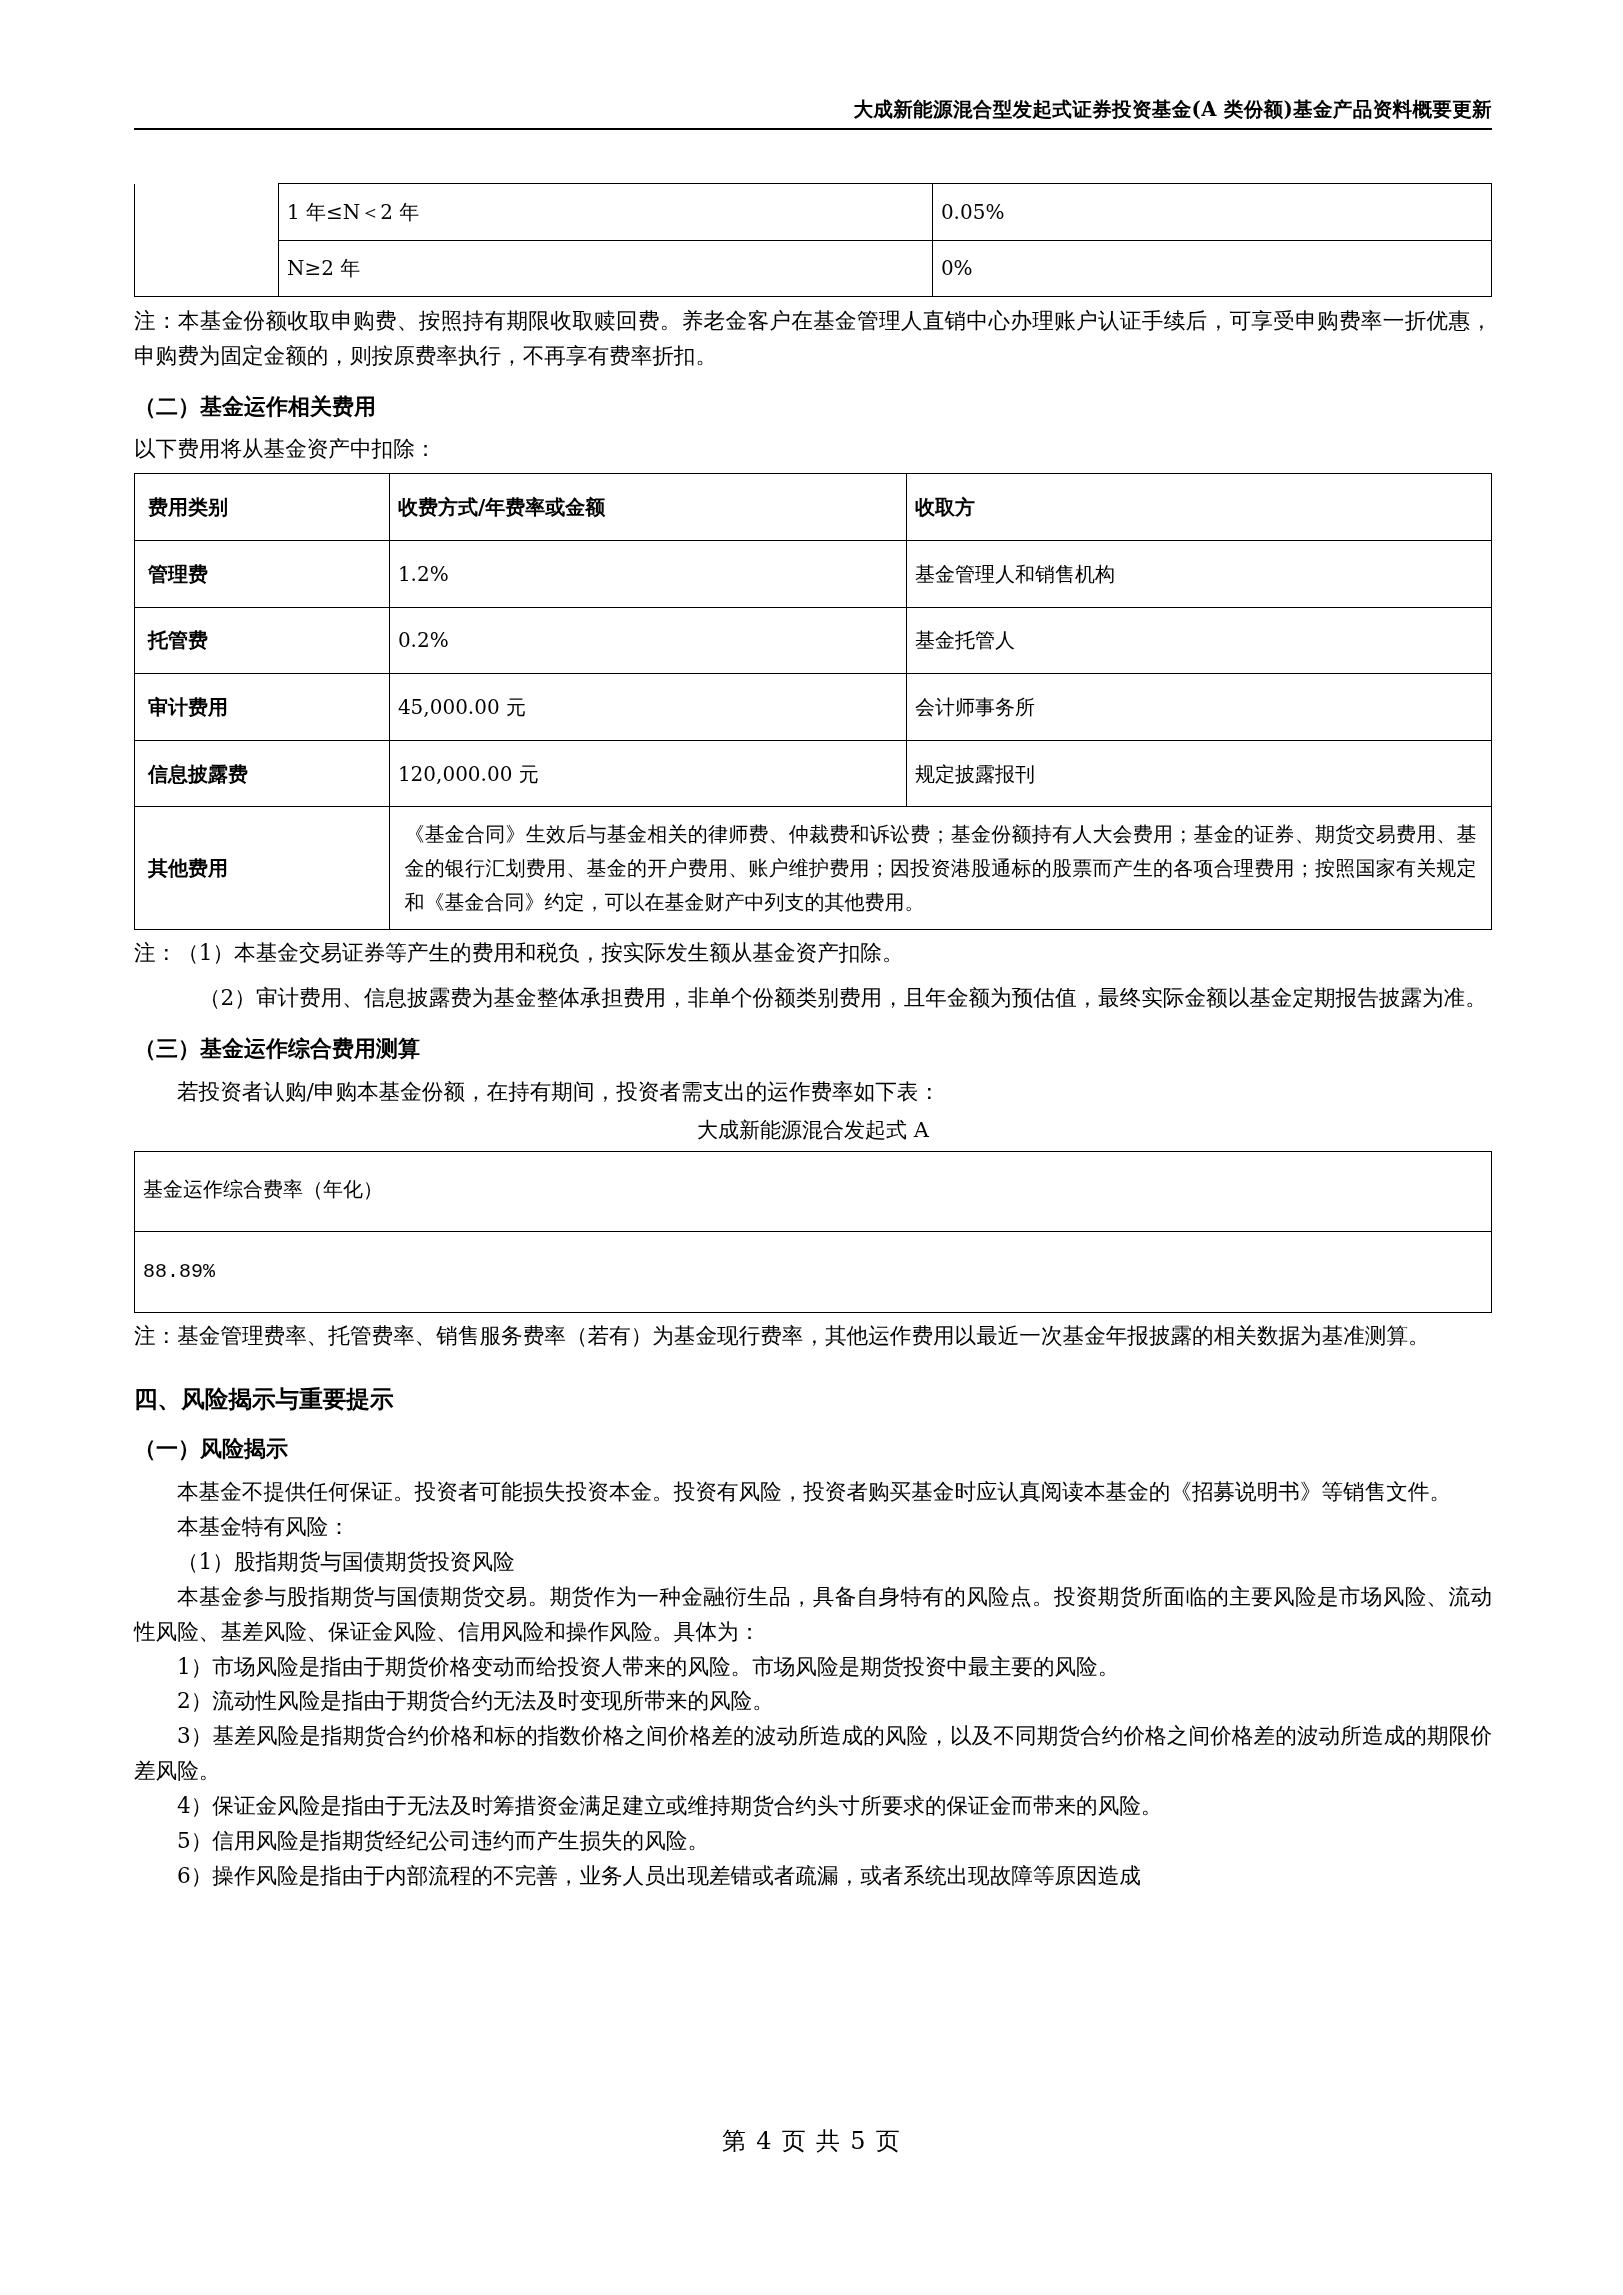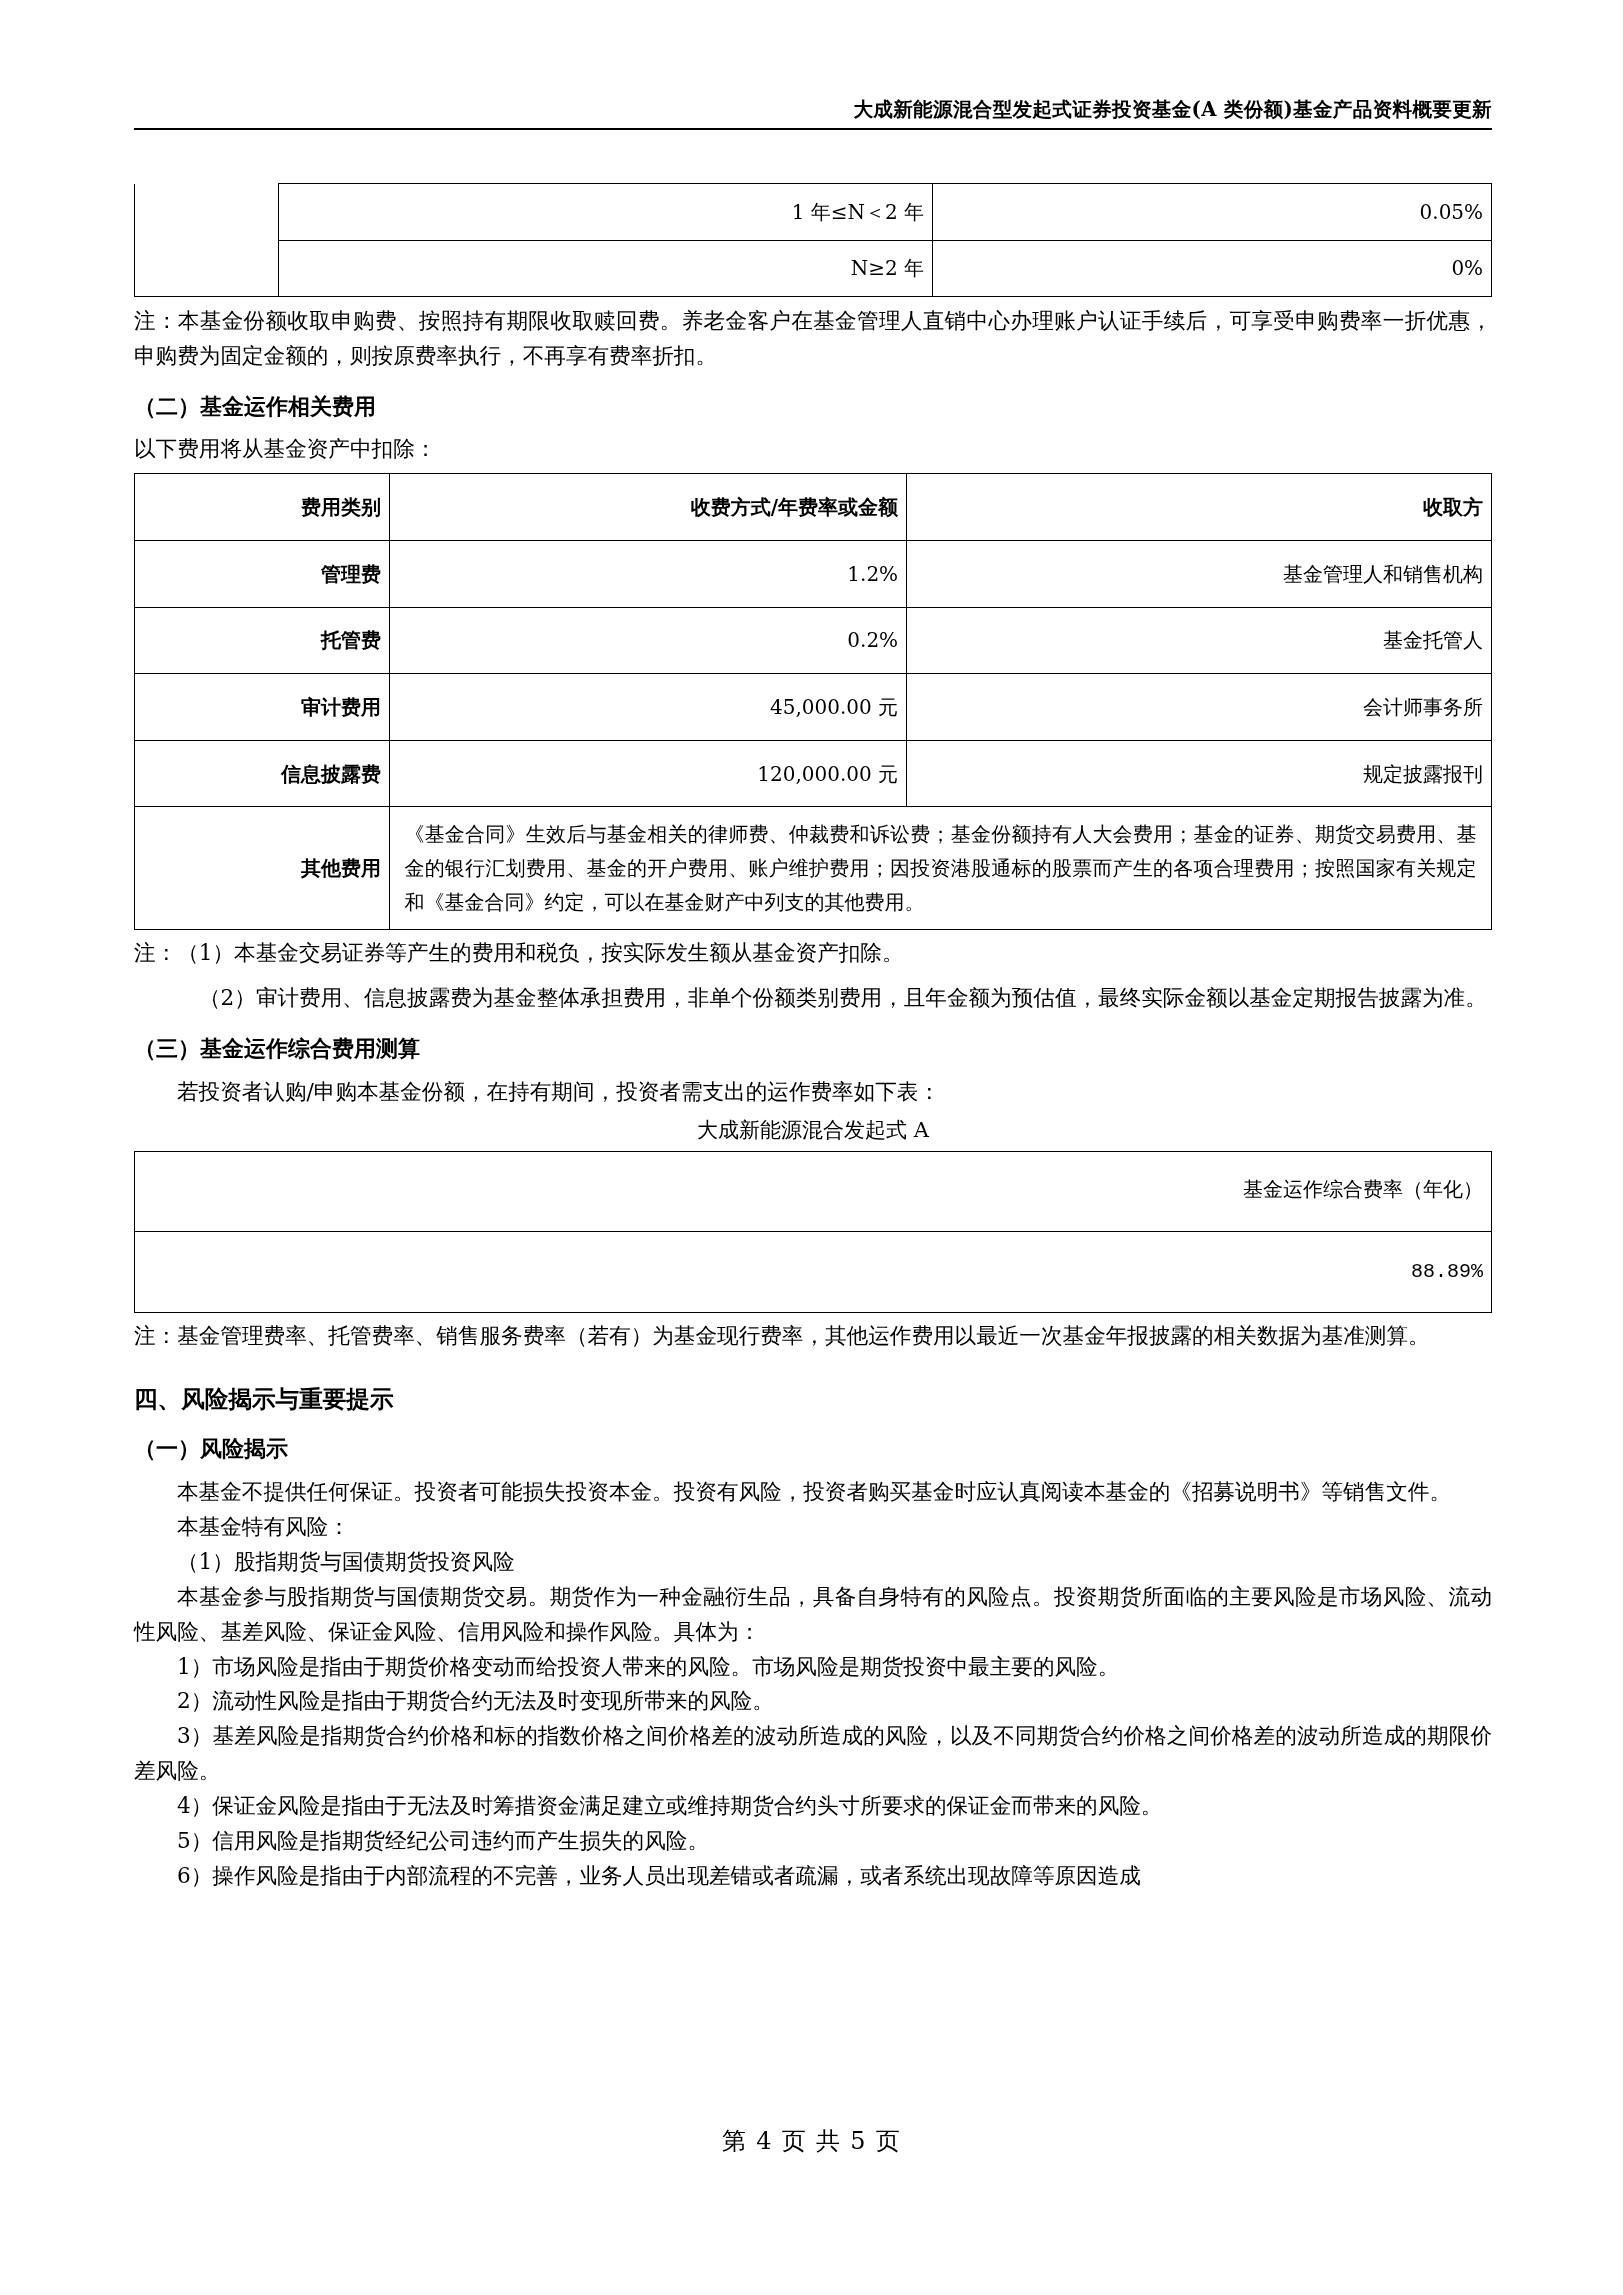--- a/index.html
+++ b/index.html
@@ -79,22 +79,22 @@
     width: 100%;
     table-layout: fixed;
     font-size: 20px;
   }
   table td {
     border: 1.3px solid #000;
     padding: 11.8px 7.9px;
     vertical-align: middle;
     line-height: 1.6;
   }
-  .t-center { text-align: right; }
-  .t-left   { text-align: right; padding-left: 13px; }
+  .t-center { text-align: left; }
+  .t-left   { text-align: left; padding-left: 13px; }
   .t-bold   { font-weight: bold; }
   .t-just {
     text-align: justify;
     text-justify: inter-ideograph;
     padding: 9.2px 14.4px 9.2px 14.4px;
     line-height: 1.72;
   }
   
   .tbl-top td.spacer {
     border-top: none;

